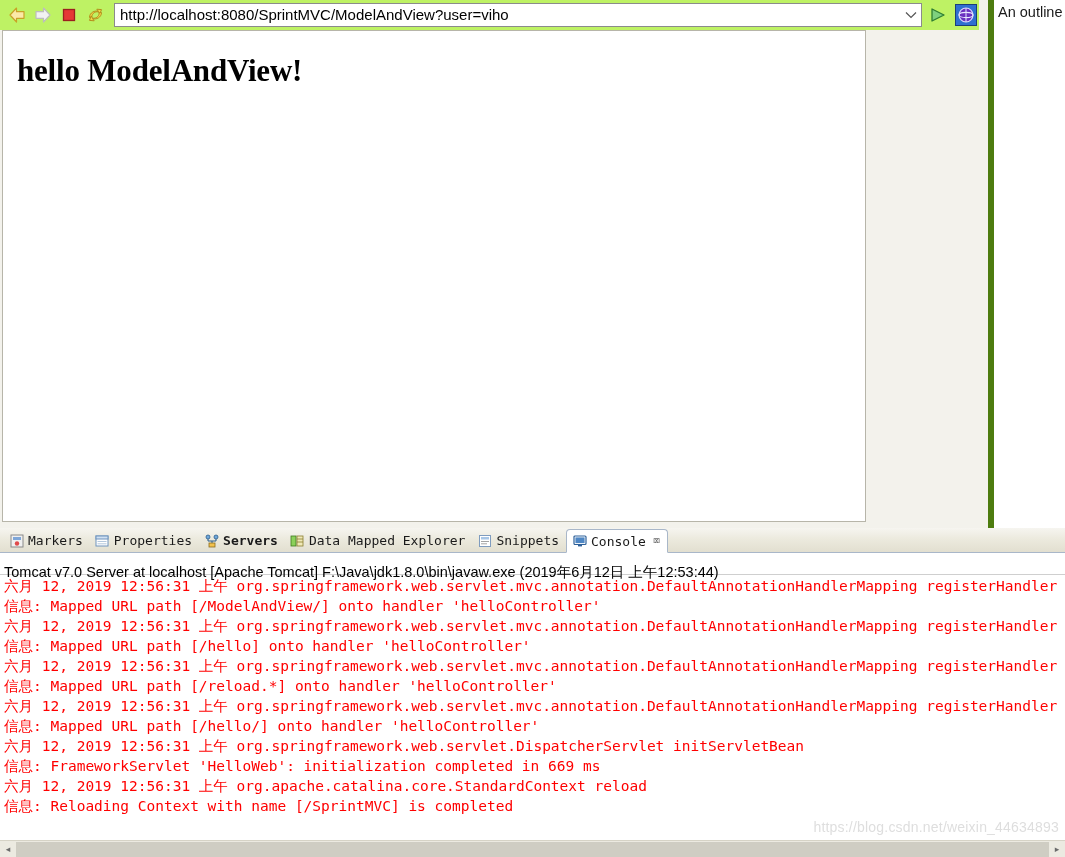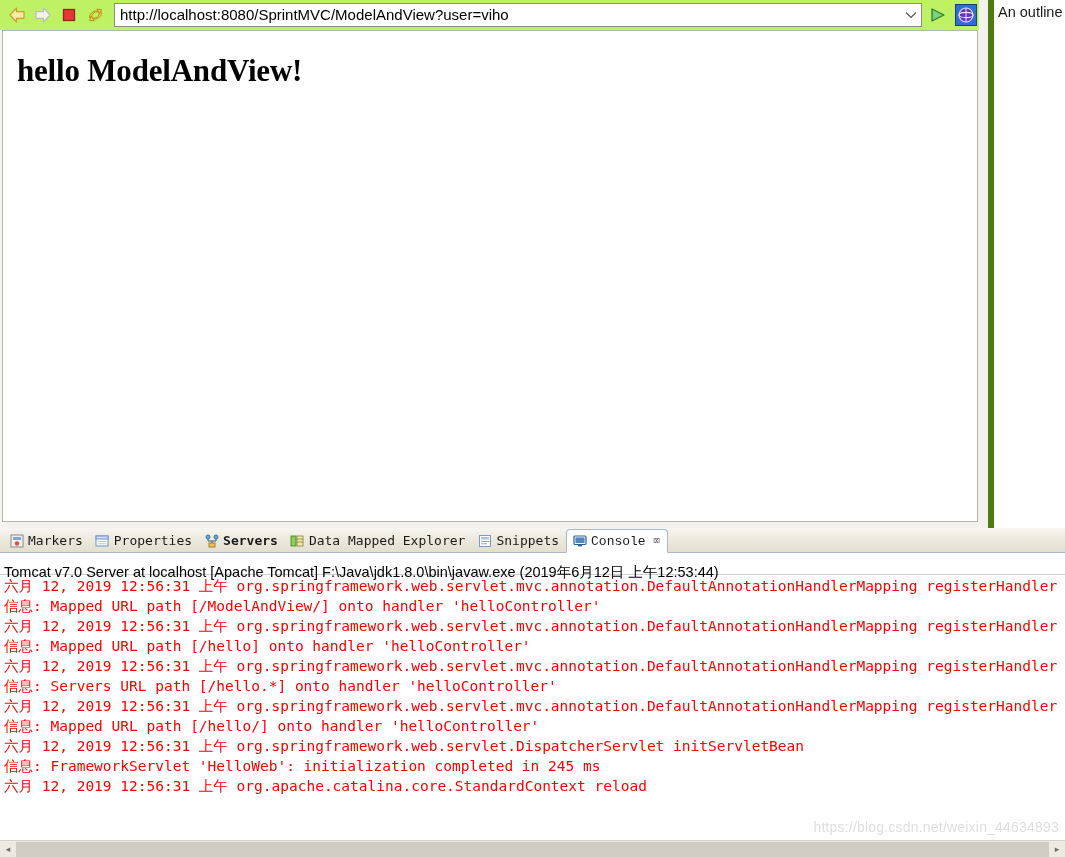--- a/index.html
+++ b/index.html
@@ -60,21 +60,21 @@
     flex: 0 0 auto;
   }
 
   .go-btn { width: 24px; height: 26px; display:flex; align-items:center; justify-content:center; flex:0 0 auto;}
   .globe-btn { width: 24px; height: 24px; display:flex; align-items:center; justify-content:center; flex:0 0 auto; margin-left:4px;}
 
   
   .browser-page {
     position: absolute;
     left: 2px; top: 30px;
-    width: 976px; height: 492px;
+    width: 864px; height: 492px;
     background: #ffffff;
     border: 1px solid #b7b5a9;
     overflow: hidden;
   }
   .page-h1 {
     margin: 22px 0 0 14px;
     font-family: "Liberation Serif", "DejaVu Serif", serif;
     font-weight: bold;
     font-size: 31px;
     color: #000;
@@ -137,21 +137,20 @@
   .tab.bold { font-weight: bold; }
   .tab.active {
     background: #ffffff;
     border: 1px solid #a9b7c9;
     border-bottom: 1px solid #ffffff;
     border-top-left-radius: 4px;
     border-top-right-radius: 4px;
     margin-bottom: -1px;
     height: 24px;
     z-index: 3;
-    font-family: Liberation Mono, monospace;
   }
   .tab-icon {
     width: 15px; height: 15px;
     display: inline-flex; align-items: center; justify-content: center;
     flex: 0 0 auto;
   }
   .tab-close {
     font-size: 12px;
     color: #6b6b6b;
     margin-left: 3px;
@@ -369,26 +368,27 @@
     </div>
 
     <div class="console-area">
       <div class="console-header">Tomcat v7.0 Server at localhost [Apache Tomcat] F:\Java\jdk1.8.0\bin\javaw.exe (2019年6月12日 上午12:53:44)</div>
       <div class="console-body" id="console-body">
           <div class="cline err">六月 12, 2019 12:56:31 上午 org.springframework.web.servlet.mvc.annotation.DefaultAnnotationHandlerMapping registerHandler</div>
           <div class="cline err">信息: Mapped URL path [/ModelAndView/] onto handler 'helloController'</div>
           <div class="cline err">六月 12, 2019 12:56:31 上午 org.springframework.web.servlet.mvc.annotation.DefaultAnnotationHandlerMapping registerHandler</div>
           <div class="cline err">信息: Mapped URL path [/hello] onto handler 'helloController'</div>
           <div class="cline err">六月 12, 2019 12:56:31 上午 org.springframework.web.servlet.mvc.annotation.DefaultAnnotationHandlerMapping registerHandler</div>
-          <div class="cline err">信息: Servers URL path [/hello.*] onto handler 'helloController'</div>
+          <div class="cline err">信息: Mapped URL path [/reload.*] onto handler 'helloController'</div>
           <div class="cline err">六月 12, 2019 12:56:31 上午 org.springframework.web.servlet.mvc.annotation.DefaultAnnotationHandlerMapping registerHandler</div>
           <div class="cline err">信息: Mapped URL path [/hello/] onto handler 'helloController'</div>
           <div class="cline err">六月 12, 2019 12:56:31 上午 org.springframework.web.servlet.DispatcherServlet initServletBean</div>
-          <div class="cline err">信息: FrameworkServlet 'HelloWeb': initialization completed in 245 ms</div>
+          <div class="cline err">信息: FrameworkServlet 'HelloWeb': initialization completed in 669 ms</div>
           <div class="cline err">六月 12, 2019 12:56:31 上午 org.apache.catalina.core.StandardContext reload</div>
+          <div class="cline err">信息: Reloading Context with name [/SprintMVC] is completed</div>
         </div>
     </div>
 
     <div class="hscroll">
       <div class="hscroll-arrow">◂</div>
       <div class="hscroll-track"></div>
       <div class="hscroll-arrow">▸</div>
     </div>
 
     <div class="watermark">https://blog.csdn.net/weixin_44634893</div>

